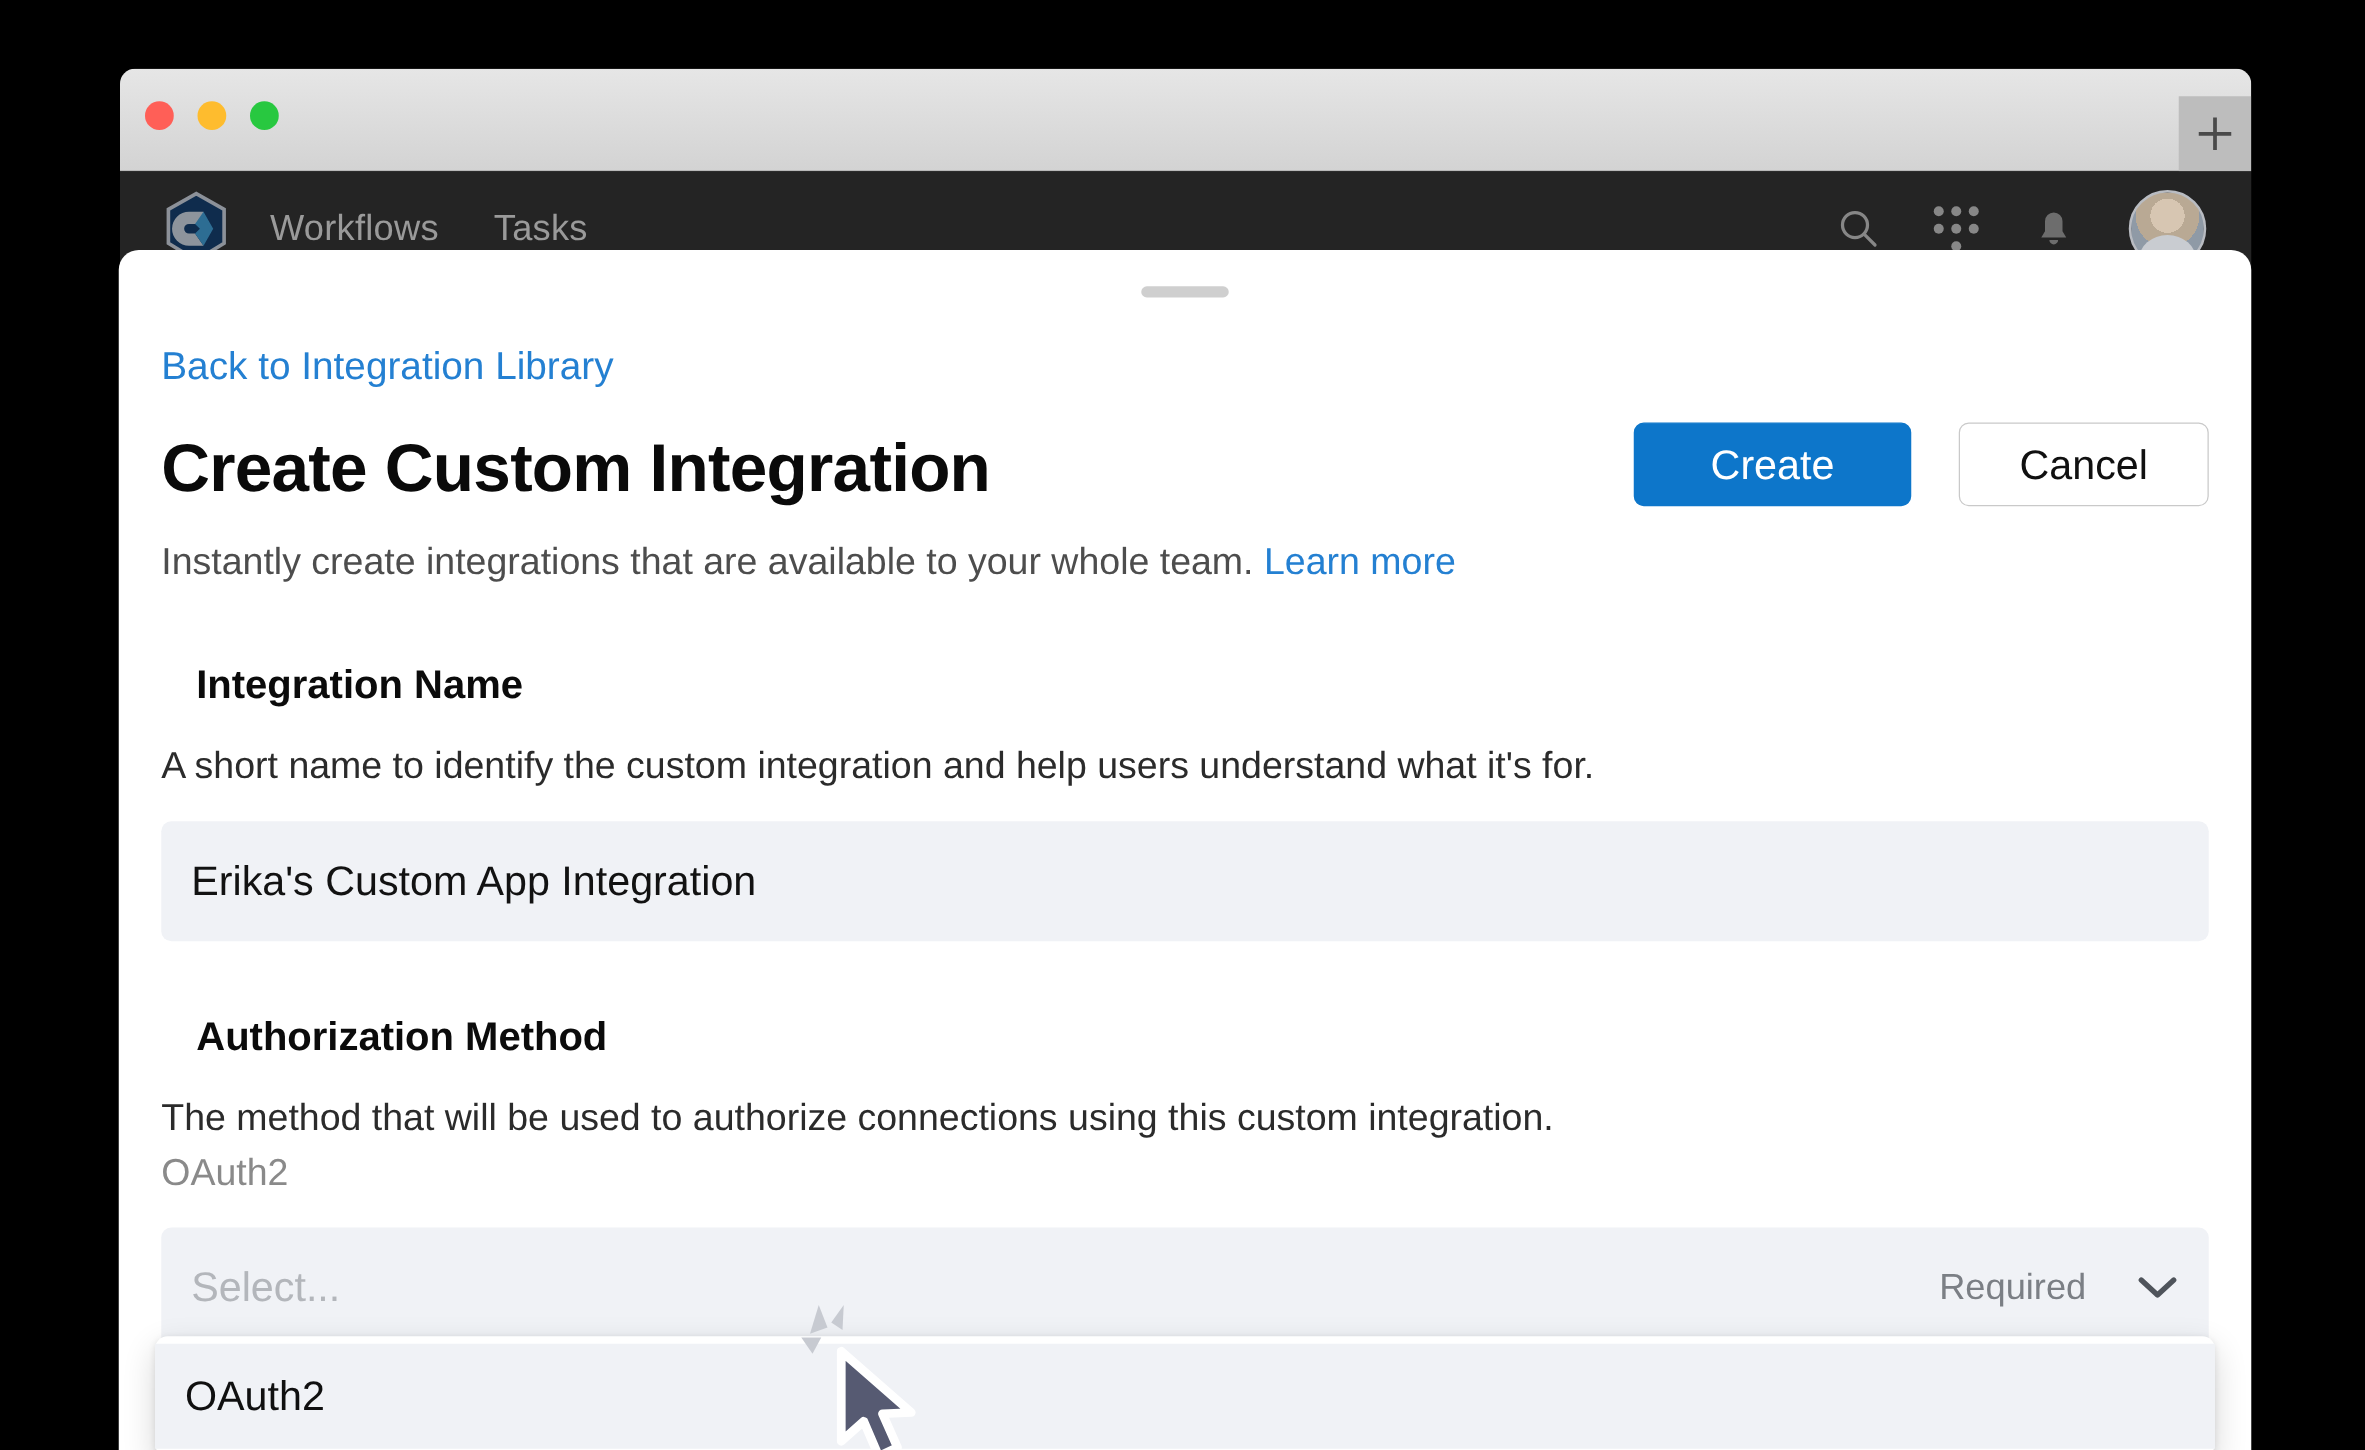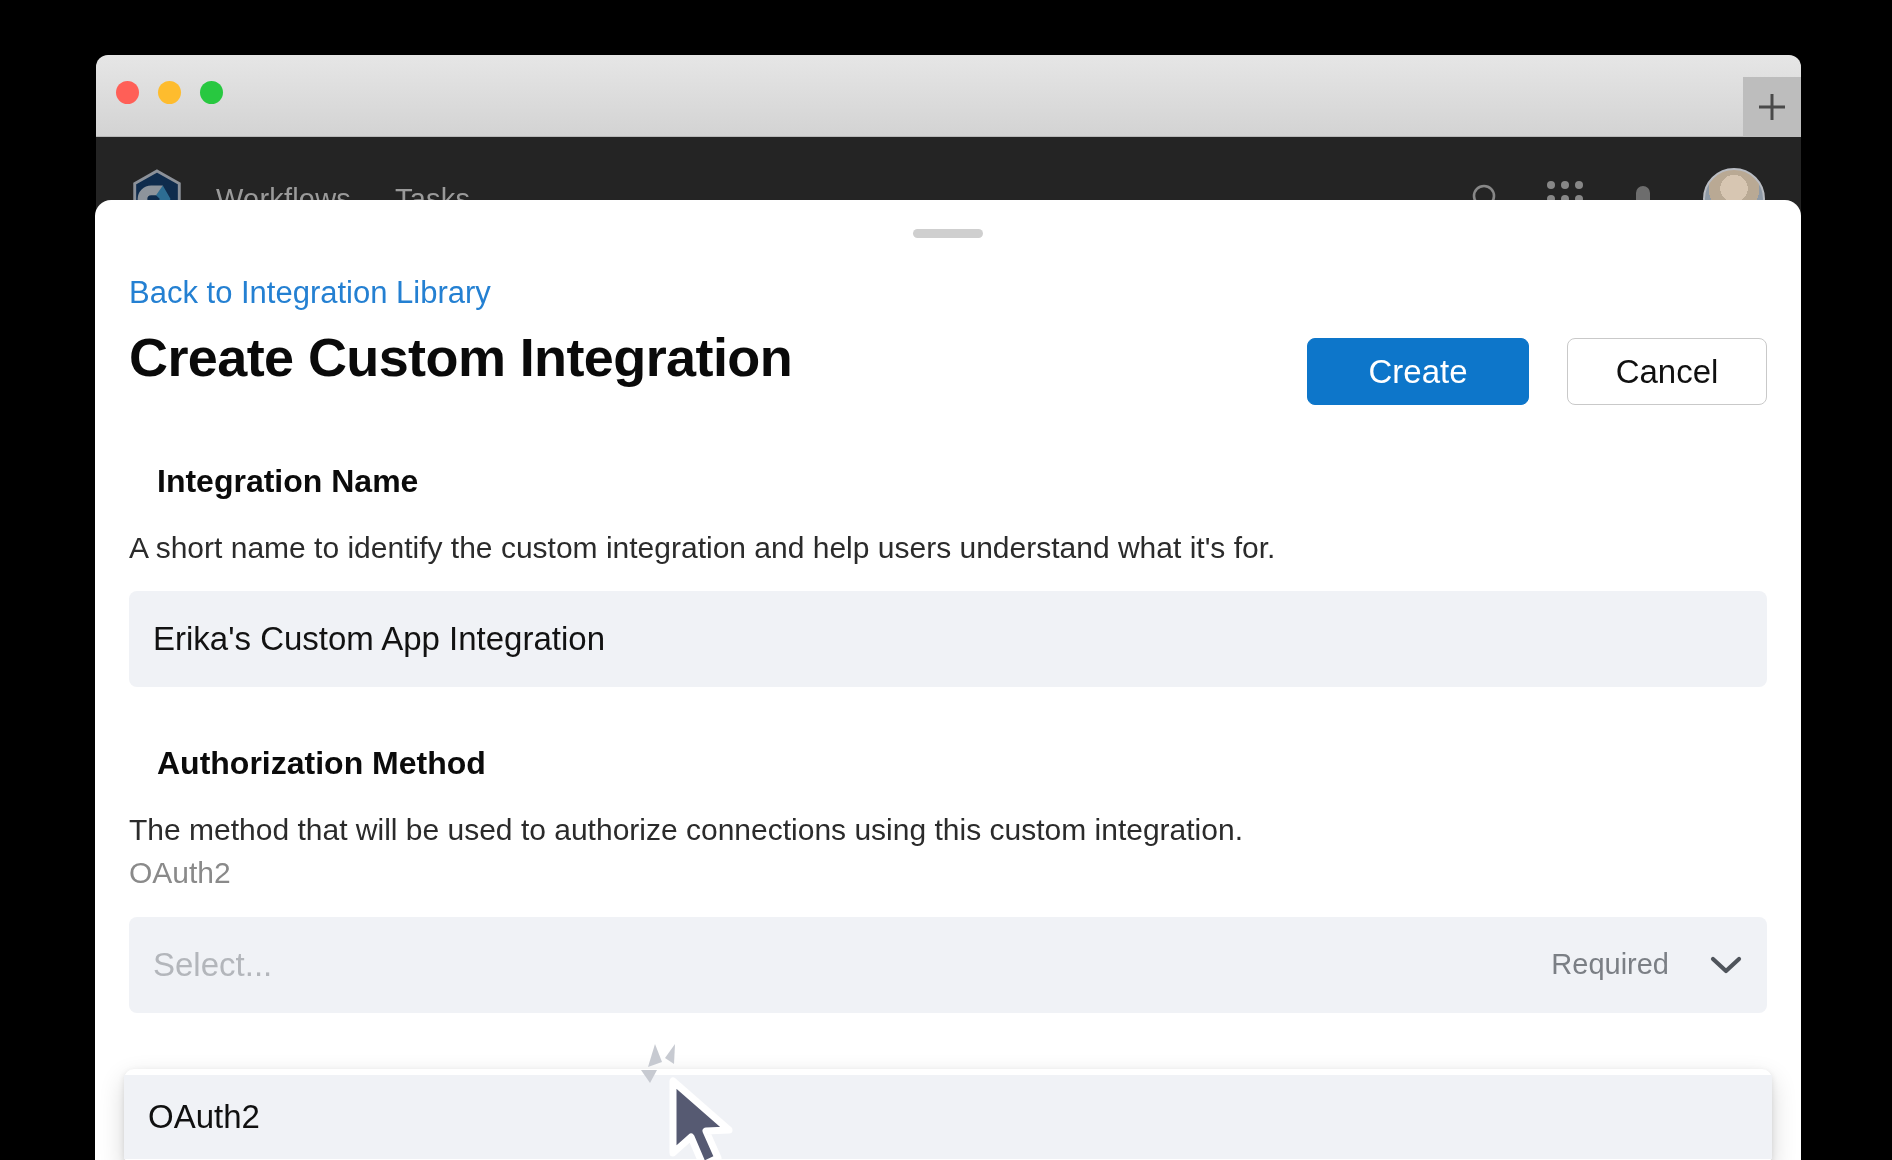--- a/index.html
+++ b/index.html
@@ -66,21 +66,21 @@
 
   
   .app-header {
     position: relative;
     height: 1023px;
     background: #242424;
   }
 
   .app-nav {
     position: absolute;
-    left: 0; top: 16px;
+    left: 0; top: 0;
     width: 100%;
     height: 92px;
     display: flex;
     align-items: center;
     padding: 0 36px 0 30px;
   }
 
   .app-logo { width: 62px; height: 62px; flex: none; margin-right: 28px; }
 
   .nav-links {
@@ -153,21 +153,21 @@
   .back-link {
     display: inline-block;
     margin-top: 37px;
     font-size: 31px;
     color: #2480d2;
     cursor: pointer;
   }
 
   .title-row {
     display: flex;
-    align-items: flex-start;
+    align-items: flex-end;
     justify-content: space-between;
     margin-top: 16px;
   }
 
   .page-title {
     font-size: 54px;
     font-weight: 700;
     color: #0a0a0a;
     letter-spacing: -0.6px;
     line-height: 1.12;
@@ -366,20 +366,24 @@
       <div class="back-link">Back to Integration Library</div>
 
       <div class="title-row">
         <div class="page-title">Create Custom Integration</div>
         <div class="btn-group">
           <div class="btn btn-primary">Create</div>
           <div class="btn btn-secondary">Cancel</div>
         </div>
       </div>
 
+      <div class="subtitle">
+        <span>Instantly create integrations that are available to your whole team.</span>
+        <span class="inline-link">Learn more</span>
+      </div>
 
       
       <div class="section">
         <div class="section-label">Integration Name</div>
         <div class="section-desc">A short name to identify the custom integration and help users understand what it's for.</div>
         <div class="field" placeholder="Integration name">Erika's Custom App Integration</div>
       </div>
 
       
       <div class="section">

